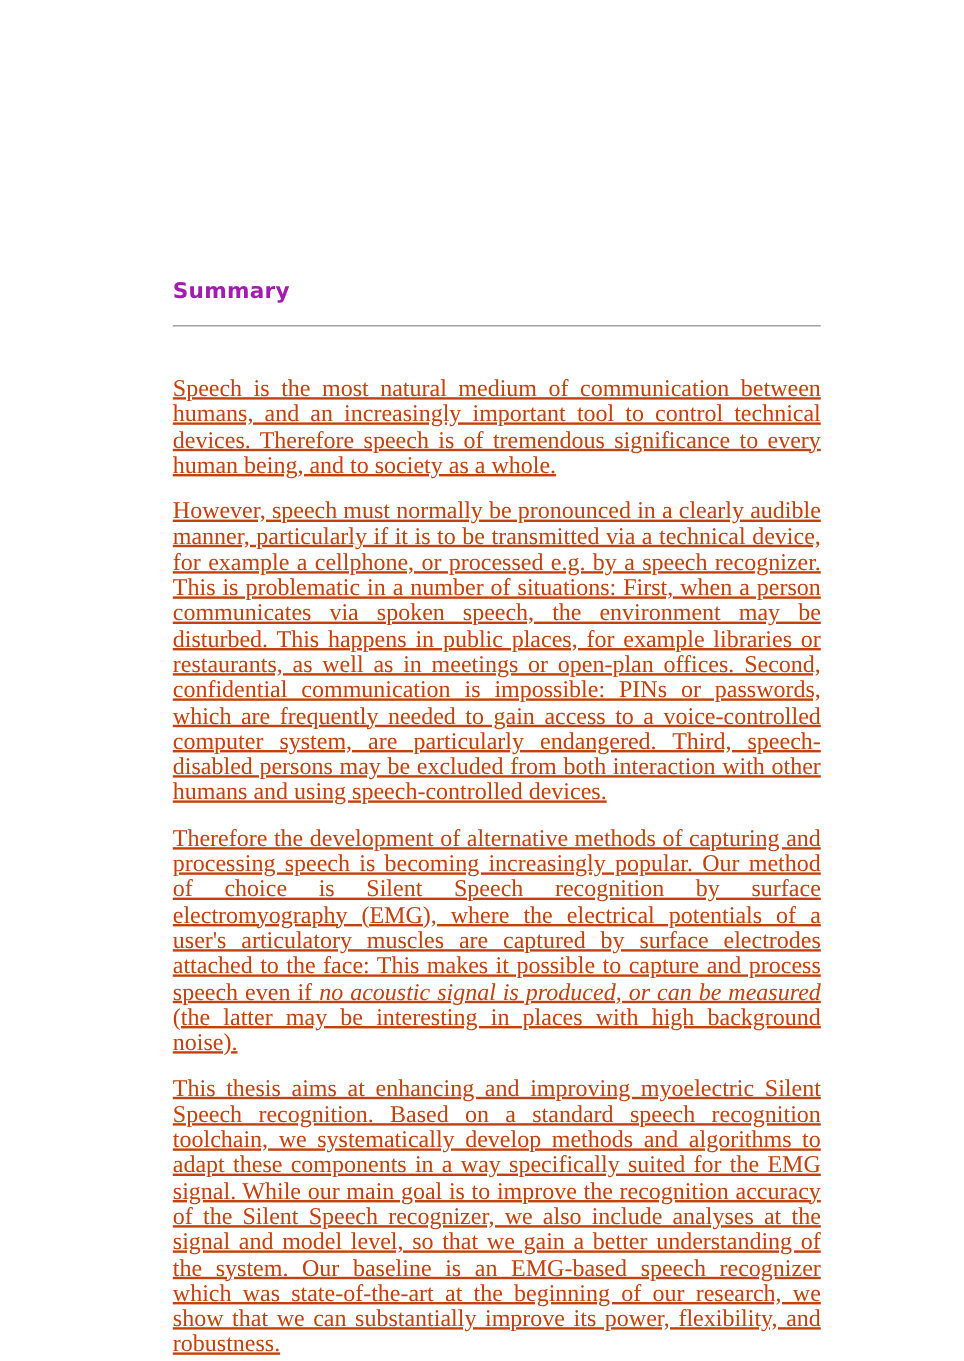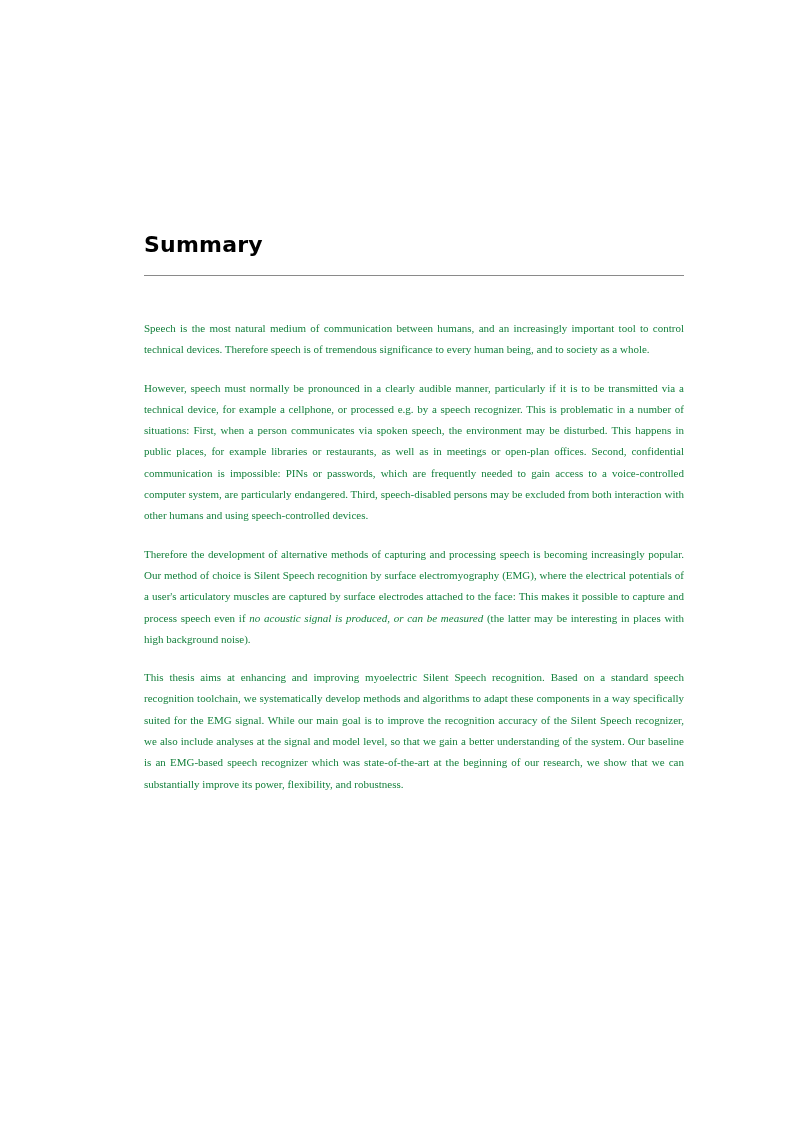--- a/index.html
+++ b/index.html
@@ -23,39 +23,40 @@
   }
   .content {
     position: absolute;
     left: 144px;
     top: 232px;
     width: 540px;
   }
   .heading {
     font-family: "DejaVu Sans", "Liberation Sans", sans-serif;
     font-weight: bold;
-    font-size: 22px;
+    font-size: 18px;
     letter-spacing: 0.2px;
     margin: 0 0 18px 0;
-    color: #000000;
+    color: #a21caf;
   }
   .rule {
     width: 100%;
     height: 1px;
     background: #8a8a8a;
     margin: 0 0 42px 0;
   }
   .body-text p {
     margin: 0 0 17px 0;
-    font-size: 11px;
+    font-size: 20px;
     line-height: 21.3px;
     text-align: justify;
     text-justify: inter-word;
     hyphens: manual;
-    color: #15803d;
+    color: #c2410c;
+    text-decoration: underline;
   }
   .body-text p:last-child {
     margin-bottom: 0;
   }
   .body-text em {
     font-style: italic;
   }
 </style>
 </head>
 <body>

